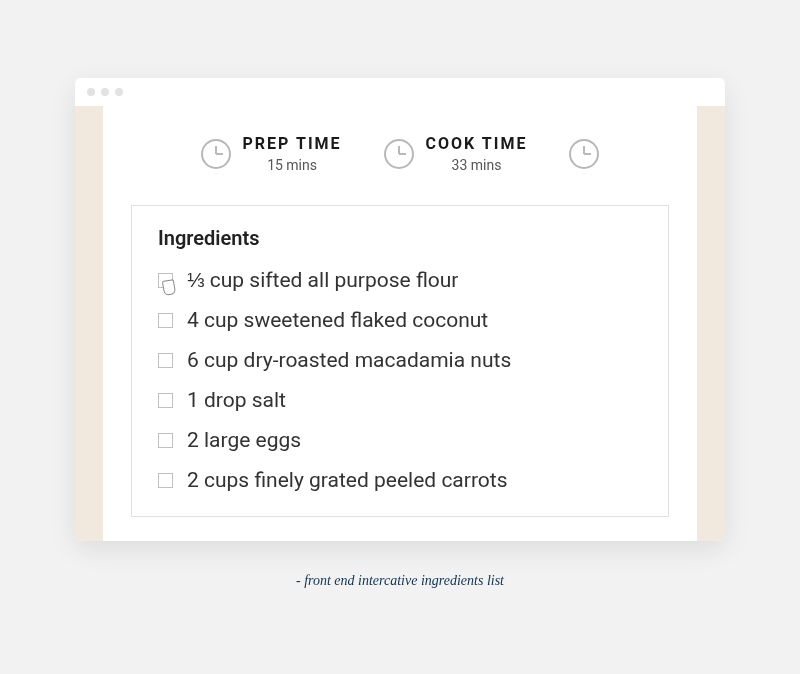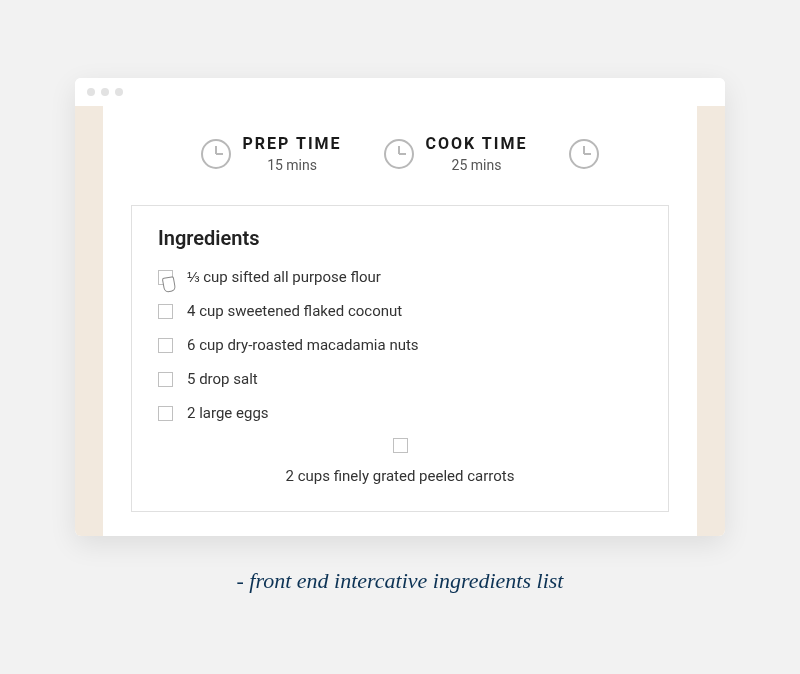--- a/index.html
+++ b/index.html
@@ -102,37 +102,36 @@
       text-transform: uppercase;
     }
     .time-value {
       font-size: 14px;
       color: #555;
       margin-top: 4px;
     }
     .ingredients-box {
       margin: 0 28px;
       border: 1px solid #e0e0e0;
-      padding: 20px 26px 22px 26px;
+      padding: 20px 26px 12px 26px;
     }
     .ingredients-title {
       font-size: 20px;
       font-weight: 600;
       color: #222;
       margin-bottom: 18px;
     }
     .ingredient-row {
       display: flex;
       align-items: center;
       gap: 14px;
       margin-bottom: 16px;
     }
     .ingredient-row:last-child {
-      margin-bottom: 4px;
-      flex-direction: column;
+      margin-bottom: 12px;
     }
     .checkbox {
       width: 15px;
       height: 15px;
       border: 1.5px solid #c0c0c0;
       background: #fff;
       flex-shrink: 0;
       position: relative;
     }
     .checkbox.active::after {
@@ -141,26 +140,26 @@
       left: 4px;
       top: 6px;
       width: 10px;
       height: 13px;
       background: #fff;
       border: 1px solid #888;
       border-radius: 2px 2px 5px 5px;
       transform: rotate(-10deg);
     }
     .ingredient-text {
-      font-size: 15px;
+      font-size: 21px;
       color: #333;
     }
     .caption {
       margin-top: 32px;
-      font-size: 22px;
+      font-size: 14px;
       font-style: italic;
       color: #0d3355;
       font-family: Georgia, serif;
     }
   </style>
 </head>
 <body>
 
 <div class="window">
   <div class="titlebar">
@@ -177,21 +176,21 @@
           <div class="clock"></div>
           <div class="time-text">
             <div class="time-label">PREP TIME</div>
             <div class="time-value">15 mins</div>
           </div>
         </div>
         <div class="time-block">
           <div class="clock"></div>
           <div class="time-text">
             <div class="time-label">COOK TIME</div>
-            <div class="time-value">25 mins</div>
+            <div class="time-value">33 mins</div>
           </div>
         </div>
         <div class="time-block">
           <div class="clock"></div>
         </div>
       </div>
 
       <div class="ingredients-box">
         <div class="ingredients-title">Ingredients</div>
 
@@ -202,21 +201,21 @@
         <div class="ingredient-row">
           <div class="checkbox"></div>
           <div class="ingredient-text">4 cup sweetened flaked coconut</div>
         </div>
         <div class="ingredient-row">
           <div class="checkbox"></div>
           <div class="ingredient-text">6 cup dry-roasted macadamia nuts</div>
         </div>
         <div class="ingredient-row">
           <div class="checkbox"></div>
-          <div class="ingredient-text">5 drop salt</div>
+          <div class="ingredient-text">1 drop salt</div>
         </div>
         <div class="ingredient-row">
           <div class="checkbox"></div>
           <div class="ingredient-text">2 large eggs</div>
         </div>
         <div class="ingredient-row">
           <div class="checkbox"></div>
           <div class="ingredient-text">2 cups finely grated peeled carrots</div>
         </div>
       </div>

